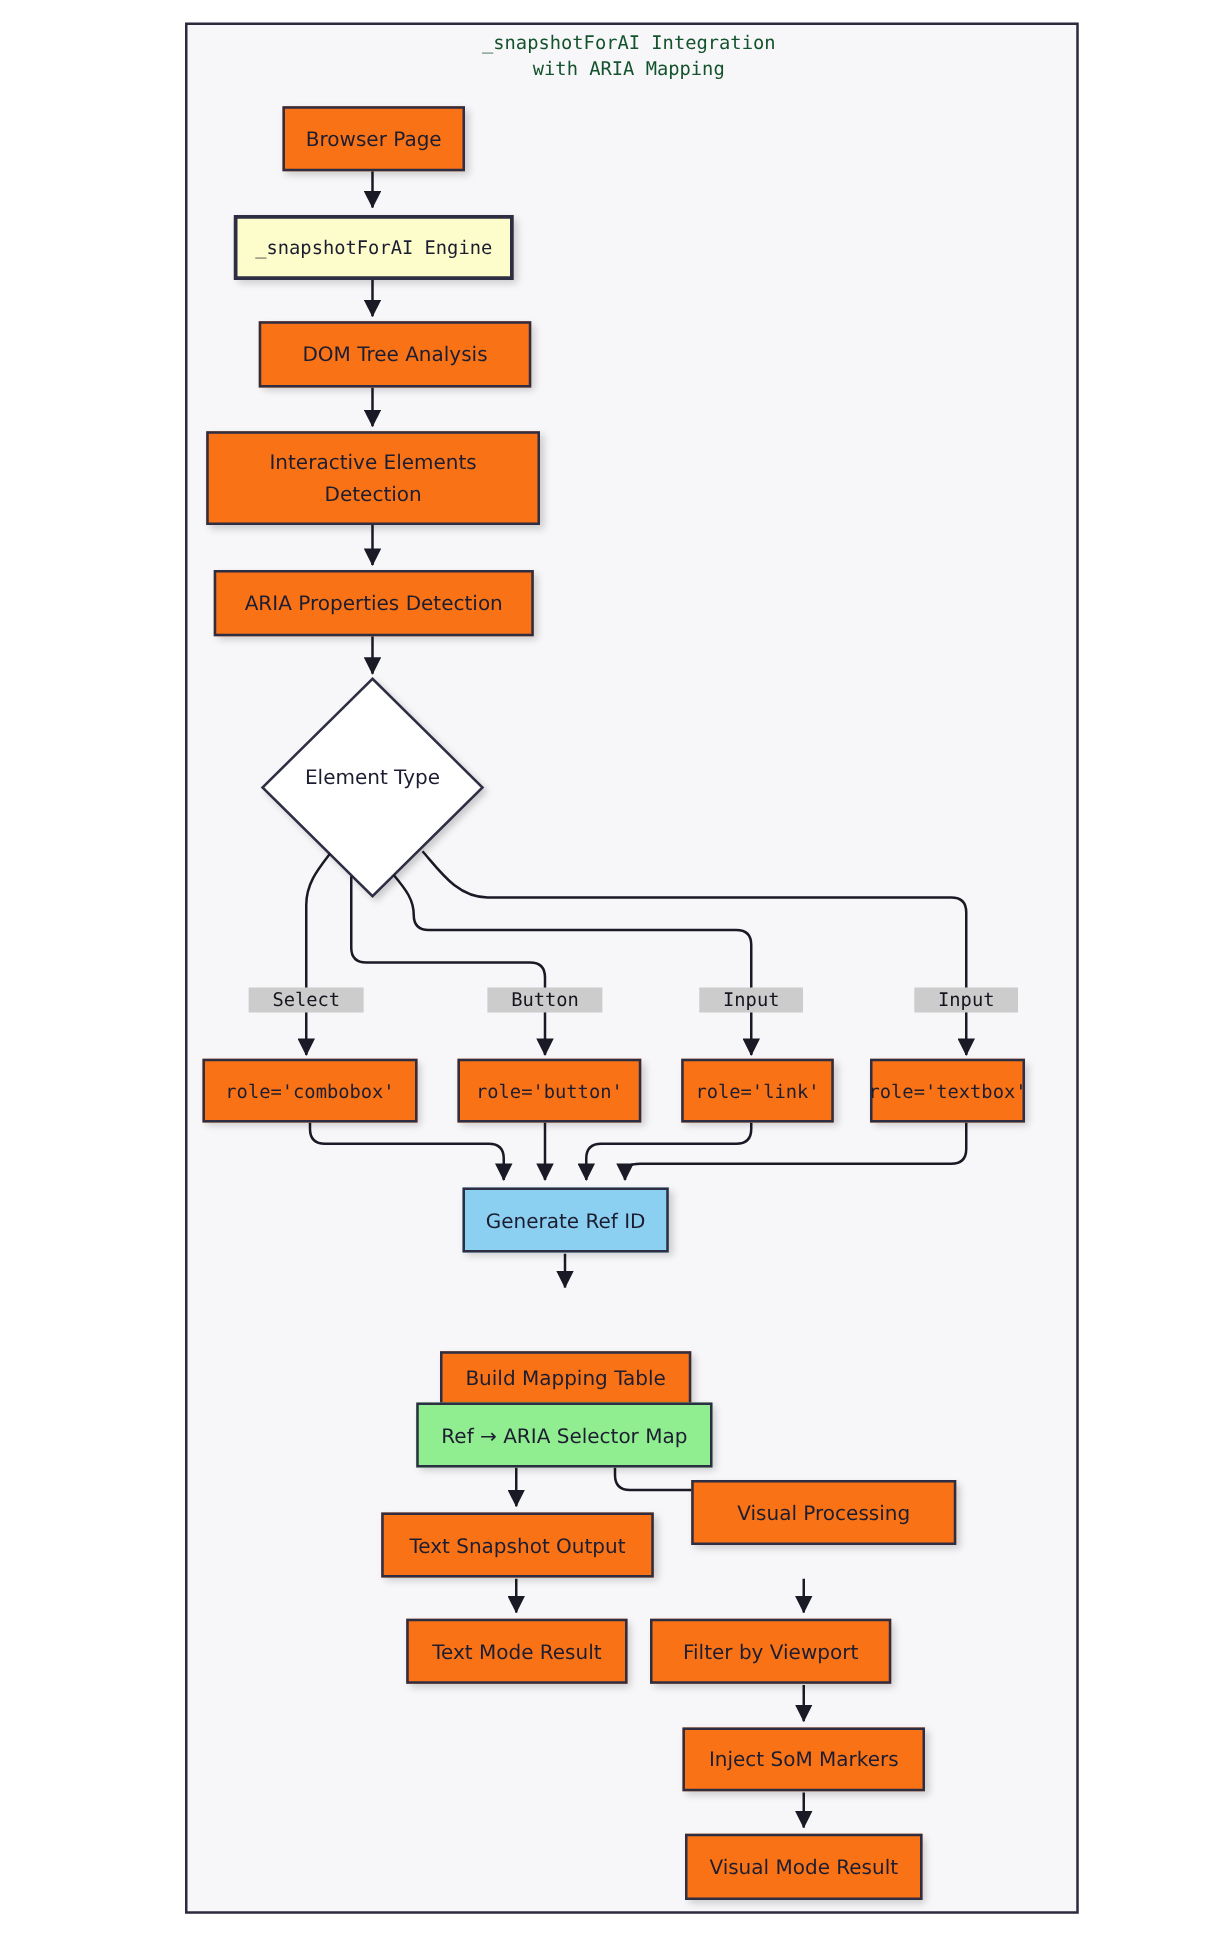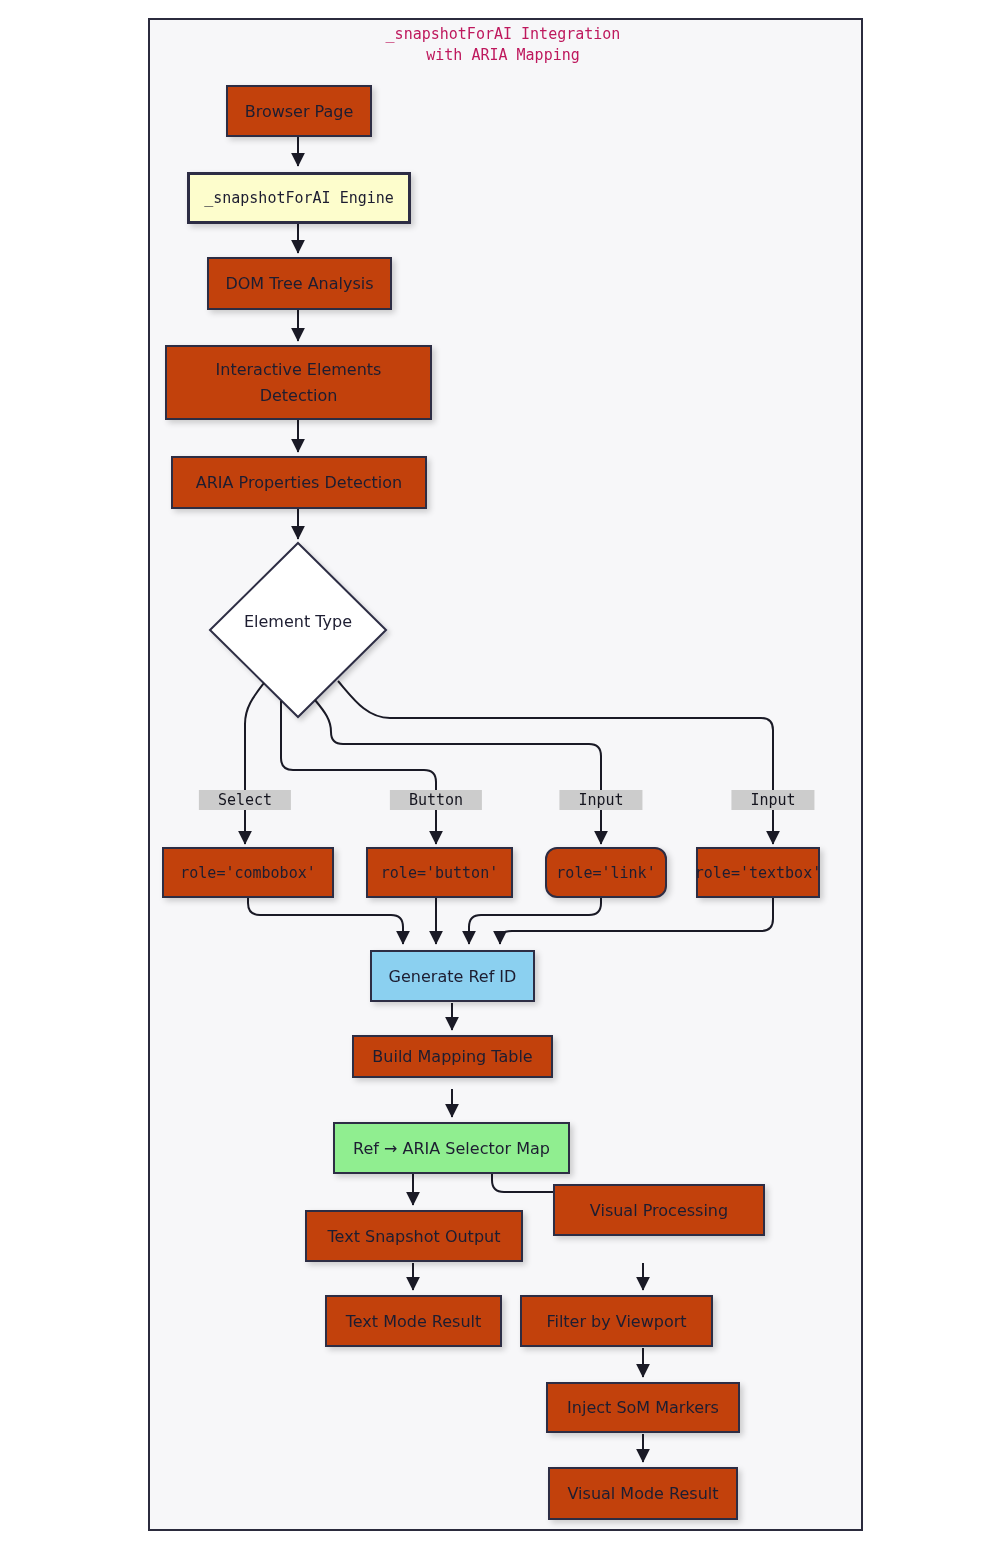--- a/index.html
+++ b/index.html
@@ -18,38 +18,38 @@
     border: 2px solid var(--frame-border, #2b2b3d);
   }
   .title {
     position: absolute;
     left: 503px; top: 24px;
     transform: translateX(-50%);
     text-align: center;
     font-family: "DejaVu Sans Mono", monospace;
     font-size: 15px;
     line-height: 21px;
-    color: #be185d;
+    color: #14532d;
     white-space: nowrap;
     z-index: 3;
   }
   svg.edges {
     position: absolute;
     left: 0; top: 0;
     z-index: 1;
   }
   svg.edges path.edge {
     fill: none;
     stroke: var(--edge, #1a1a26);
     stroke-width: 2px;
   }
   .node {
     position: absolute;
     box-sizing: border-box;
-    background: #c2410c;
+    background: #f97316;
     border: 2px solid var(--node-border, #2d2d44);
     display: flex;
     align-items: center;
     justify-content: center;
     text-align: center;
     font-size: 16px;
     color: #1d1d31;
     box-shadow: 3px 3px 6px rgba(0,0,0,0.18);
     z-index: 2;
   }
@@ -127,43 +127,43 @@
     <path class="edge" marker-end="url(#arrowhead)" d="M413,1263 V1290"></path>
     <path class="edge" marker-end="url(#arrowhead)" d="M643,1263 V1290"></path>
     <path class="edge" marker-end="url(#arrowhead)" d="M643,1348 V1377"></path>
     <path class="edge" marker-end="url(#arrowhead)" d="M643,1434 V1462"></path>
   </svg>
 
   <div class="node" style="left:226px; top:85px;  width:146px; height:52px;">Browser Page</div>
 
   <div class="node engine mono" style="left:187px; top:172px; width:224px; height:52px;">_snapshotForAI Engine</div>
 
-  <div class="node" style="left:207px; top:257px; width:185px; height:53px;">DOM Tree Analysis</div>
+  <div class="node" style="left:207px; top:257px; width:218px; height:53px;">DOM Tree Analysis</div>
 
   <div class="node" style="left:165px; top:345px; width:267px; height:75px;">
     <span class="wrap210">Interactive Elements Detection</span>
   </div>
 
   <div class="node" style="left:171px; top:456px; width:256px; height:53px;">ARIA Properties Detection</div>
 
   <div class="diamond-label">Element Type</div>
 
   <div class="edge-label" style="left:245px; top:800px;">Select</div>
   <div class="edge-label" style="left:436px; top:800px;">Button</div>
   <div class="edge-label" style="left:601px; top:800px;">Input</div>
   <div class="edge-label" style="left:773px; top:800px;">Input</div>
 
   <div class="node mono" style="left:162px; top:847px; width:172px; height:51px;">role='combobox'</div>
   <div class="node mono" style="left:366px; top:847px; width:147px; height:51px;">role='button'</div>
-  <div class="node mono" style="left:545px; top:847px; width:122px; height:51px;border-radius:12px;">role='link'</div>
+  <div class="node mono" style="left:545px; top:847px; width:122px; height:51px;">role='link'</div>
   <div class="node mono" style="left:696px; top:847px; width:124px; height:51px;">role='textbox'</div>
 
   <div class="node blue" style="left:370px; top:950px; width:165px; height:52px;">Generate Ref ID</div>
 
-  <div class="node" style="left:352px; top:1035px; width:201px; height:43px;">Build Mapping Table</div>
+  <div class="node" style="left:352px; top:1081px; width:201px; height:43px;">Build Mapping Table</div>
 
   <div class="node green" style="left:333px; top:1122px; width:237px; height:52px;">Ref → ARIA Selector Map</div>
 
   <div class="node" style="left:305px; top:1210px; width:218px; height:52px;">Text Snapshot Output</div>
 
   <div class="node" style="left:553px; top:1184px; width:212px; height:52px;text-align:right;">Visual Processing</div>
 
   <div class="node" style="left:325px; top:1295px; width:177px; height:52px;">Text Mode Result</div>
 
   <div class="node" style="left:520px; top:1295px; width:193px; height:52px;">Filter by Viewport</div>

